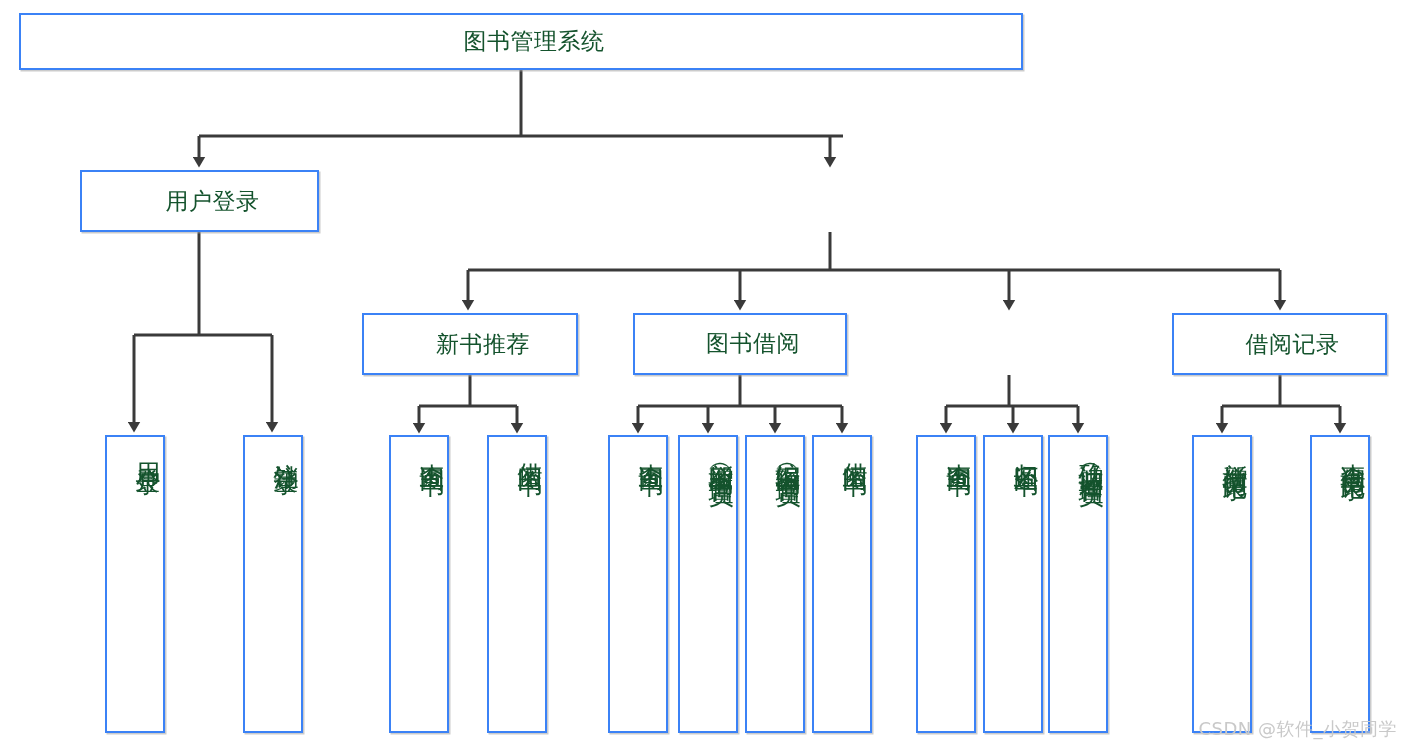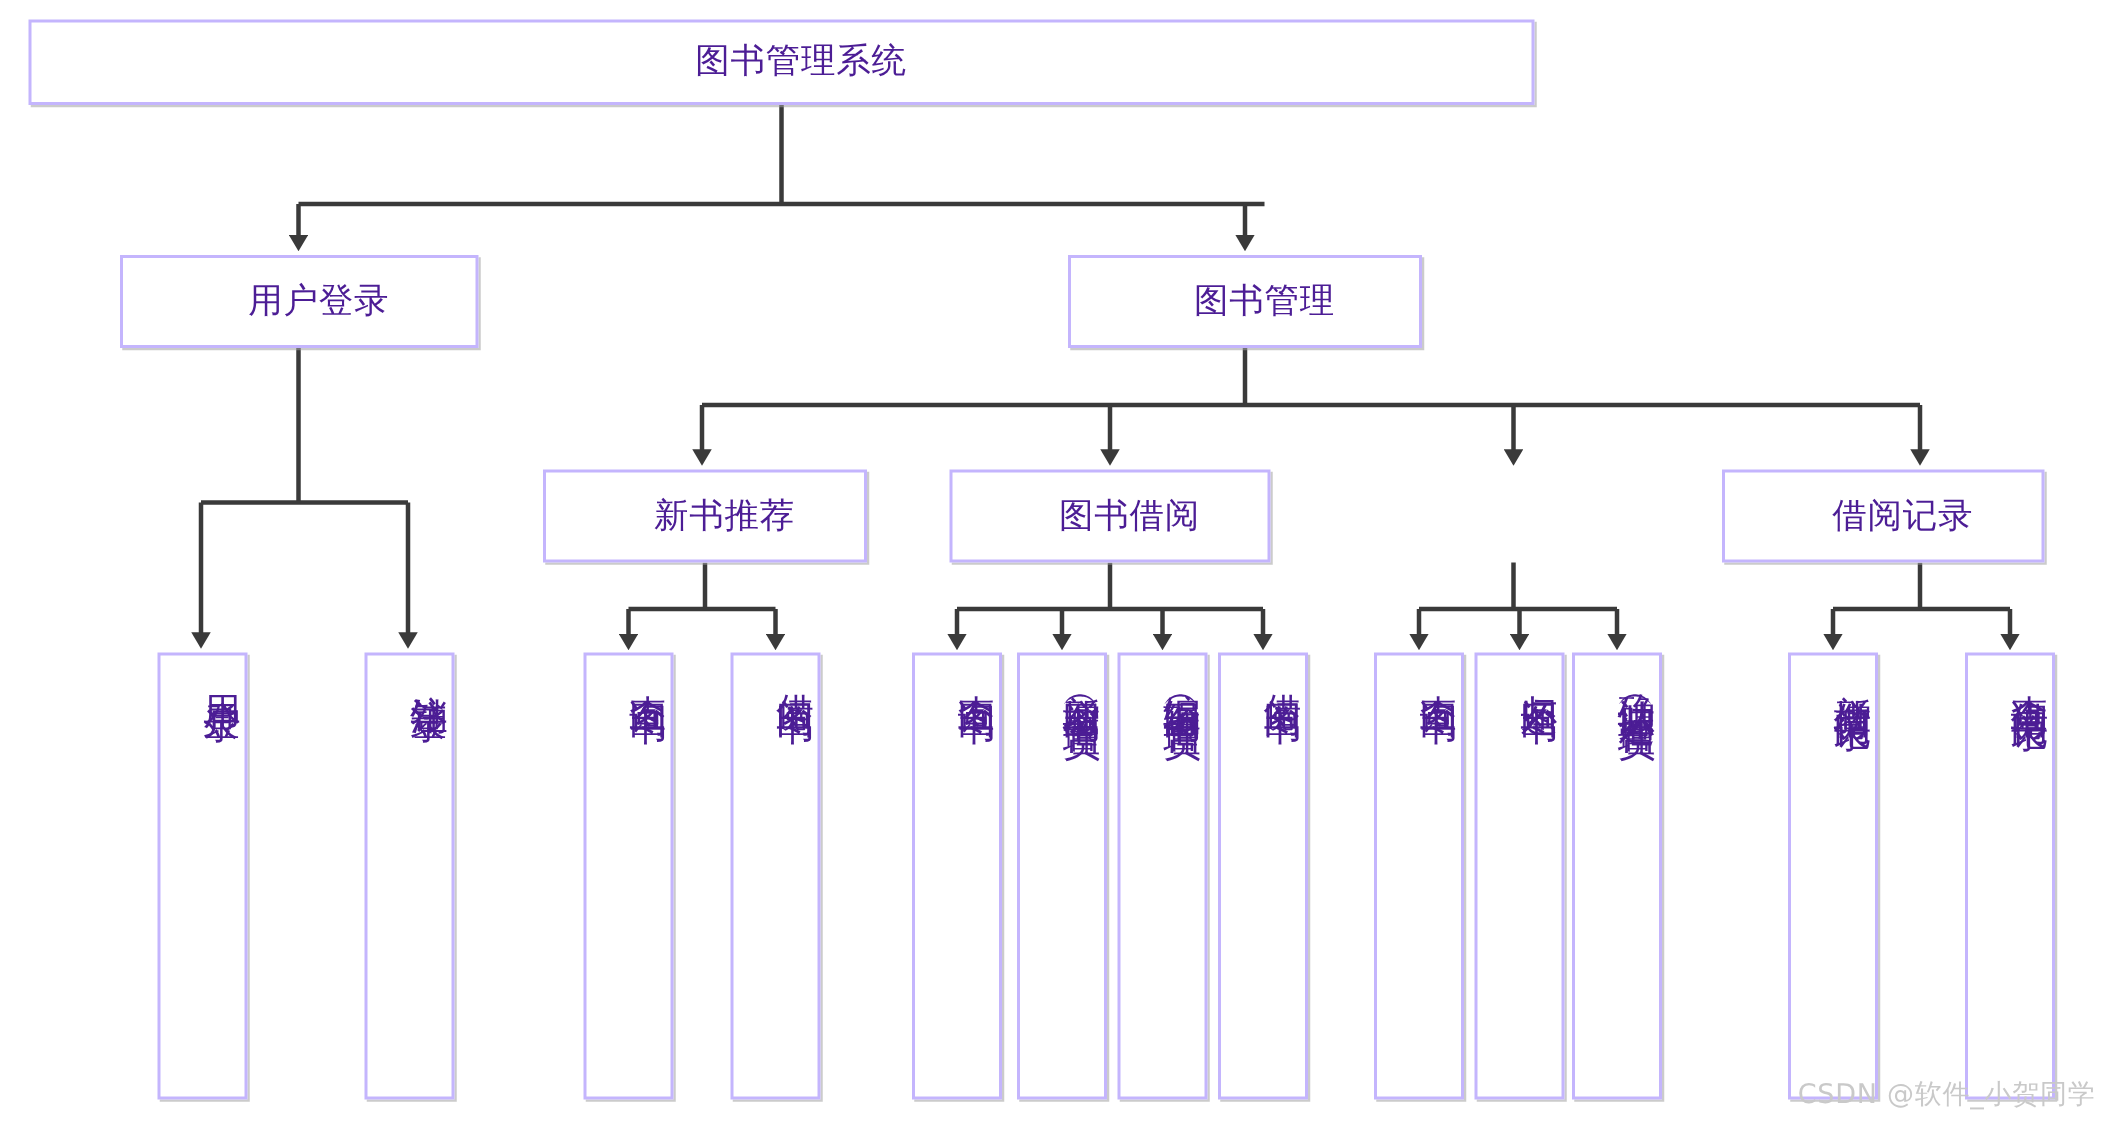--- a/index.html
+++ b/index.html
@@ -7,26 +7,26 @@
     width:1405px;height:747px;
     background:#ffffff;
     font-family:"DejaVu Sans","Liberation Sans",sans-serif;
     overflow:hidden;
     position:relative;
   }
   #canvas{position:absolute;left:0;top:0;width:1405px;height:747px;}
   .node{
     position:absolute;
     box-sizing:border-box;
-    border:2px solid #c4b5fd;
+    border:2px solid #3b82f6;
     background:#ffffff;
     display:flex;
     align-items:center;
     justify-content:center;
-    color:#4c1d95;
+    color:#14532d;
     box-shadow:1.5px 1.5px 0 0 rgba(160,160,160,0.55);
     padding-left:26px;
   }
   .node .label{
     display:block;
     text-align:center;
     line-height:1.06;
     letter-spacing:0.5px;
     white-space:pre-line;
   }
@@ -110,31 +110,28 @@
     </g>
   </svg>
 
   <div class="node h-node" style="left: 19px; top: 13px; width: 1004px; height: 57px;">
     <span class="label">图书管理系统</span>
   </div>
 
   <div class="node h-node" style="left: 80px; top: 170px; width: 239px; height: 62px;">
     <span class="label">用户登录</span>
   </div>
-  <div class="node h-node" style="left: 712px; top: 170px; width: 236px; height: 62px;">
-    <span class="label">图书管理</span>
-  </div>
 
   <div class="node h-node" style="left: 362px; top: 313px; width: 216px; height: 62px; align-items: center;">
     <span class="label">新书推荐</span>
   </div>
   <div class="node h-node" style="left: 633px; top: 313px; width: 214px; height: 62px; font-family: Liberation Serif, serif;">
     <span class="label">图书借阅</span>
   </div>
-  <div class="node h-node" style="left: 1148px; top: 313px; width: 215px; height: 62px;">
+  <div class="node h-node" style="left: 1172px; top: 313px; width: 215px; height: 62px;">
     <span class="label">借阅记录</span>
   </div>
 
   <div class="node v-node" style="left: 105px; top: 435px; width: 60px; height: 298px;">
     <span class="label">用户登录</span>
   </div>
   <div class="node v-node" style="left: 243px; top: 435px; width: 60px; height: 298px;">
     <span class="label">注销登录</span>
   </div>
   <div class="node v-node" style="left: 389px; top: 435px; width: 60px; height: 298px;">

